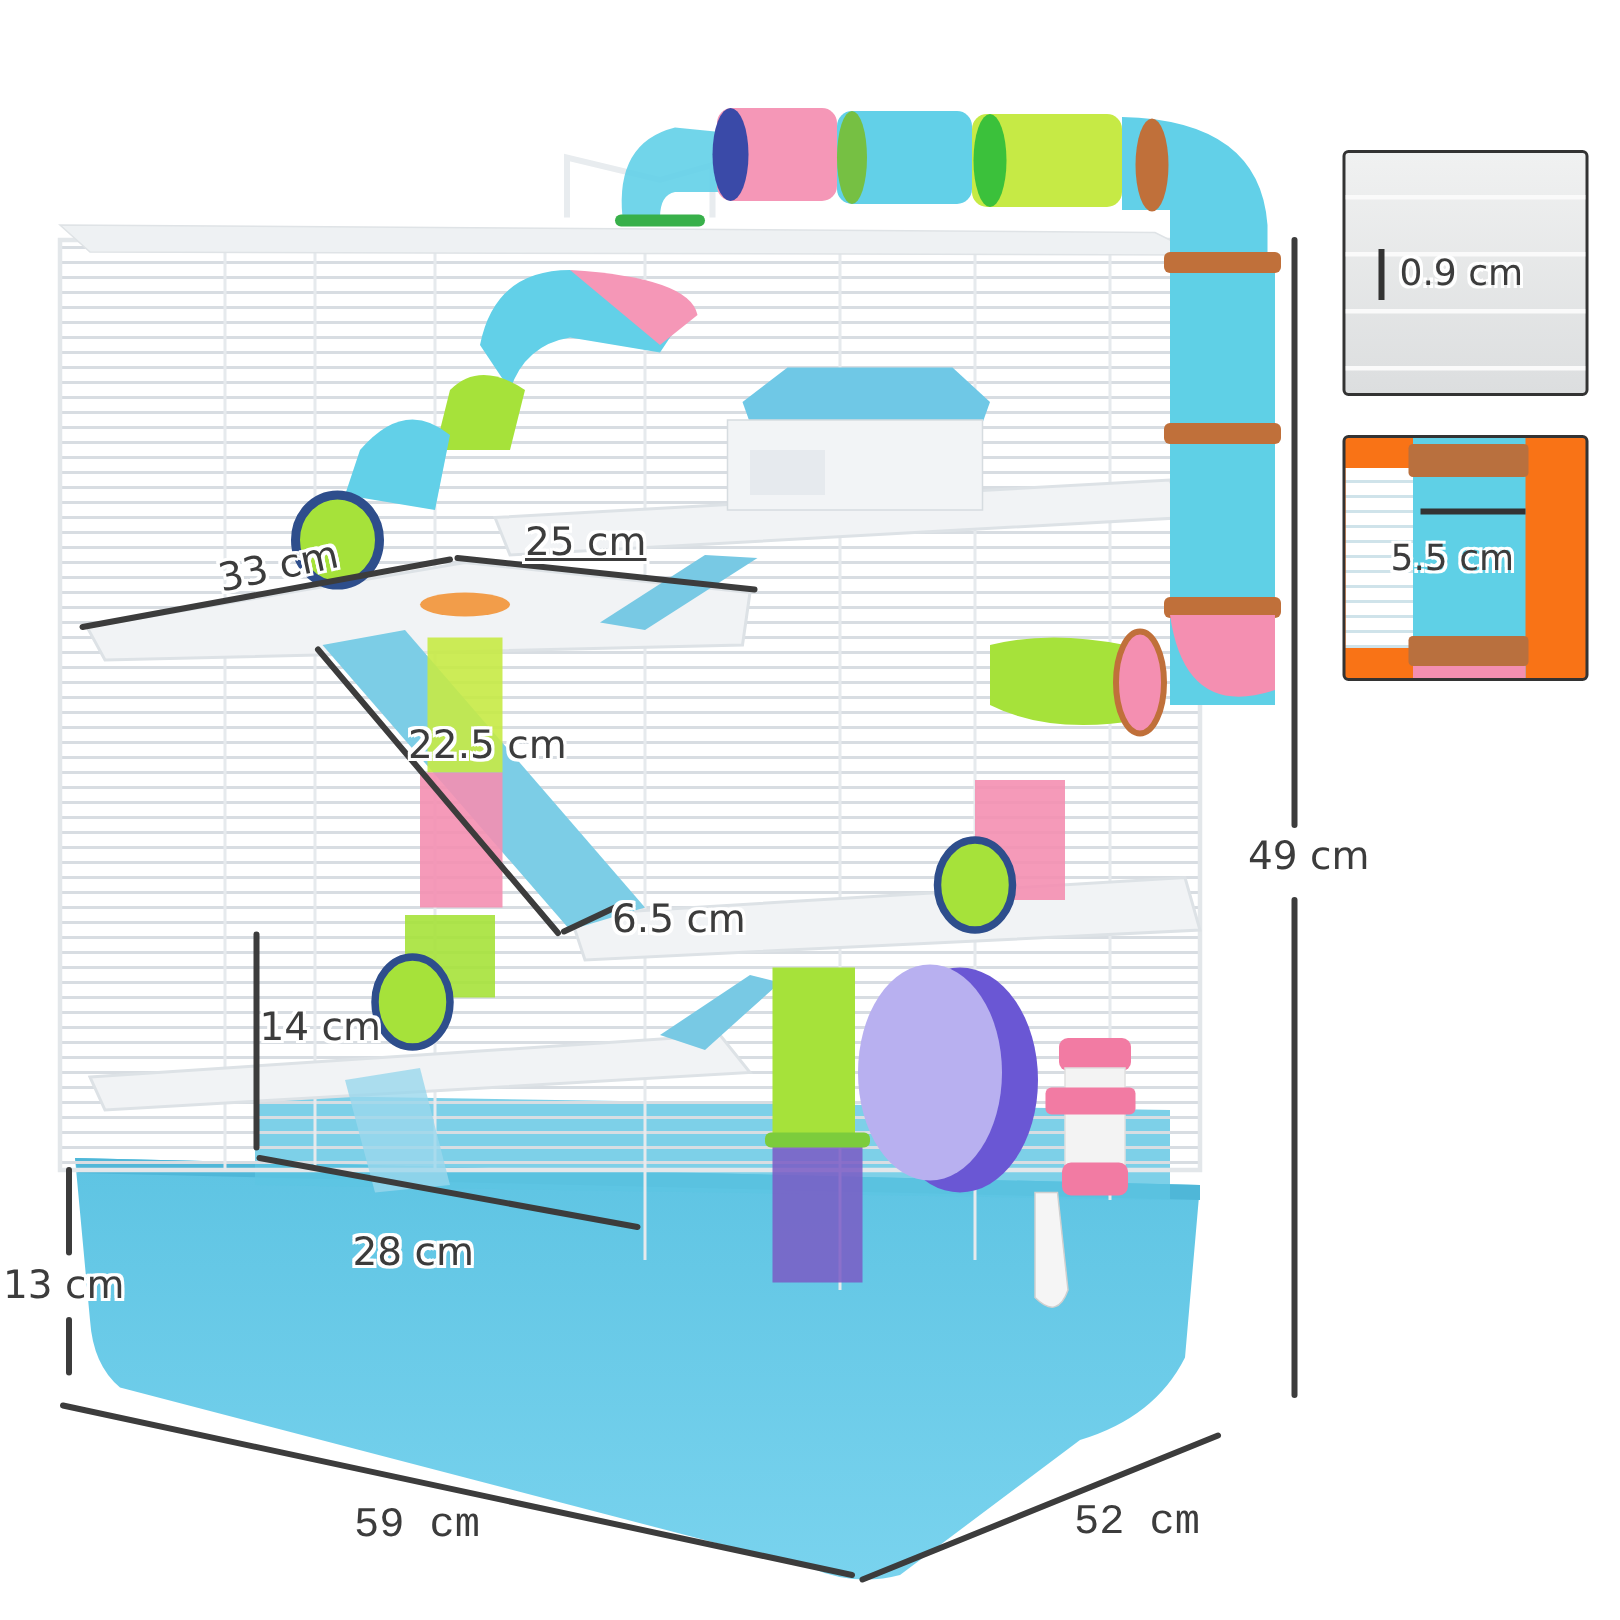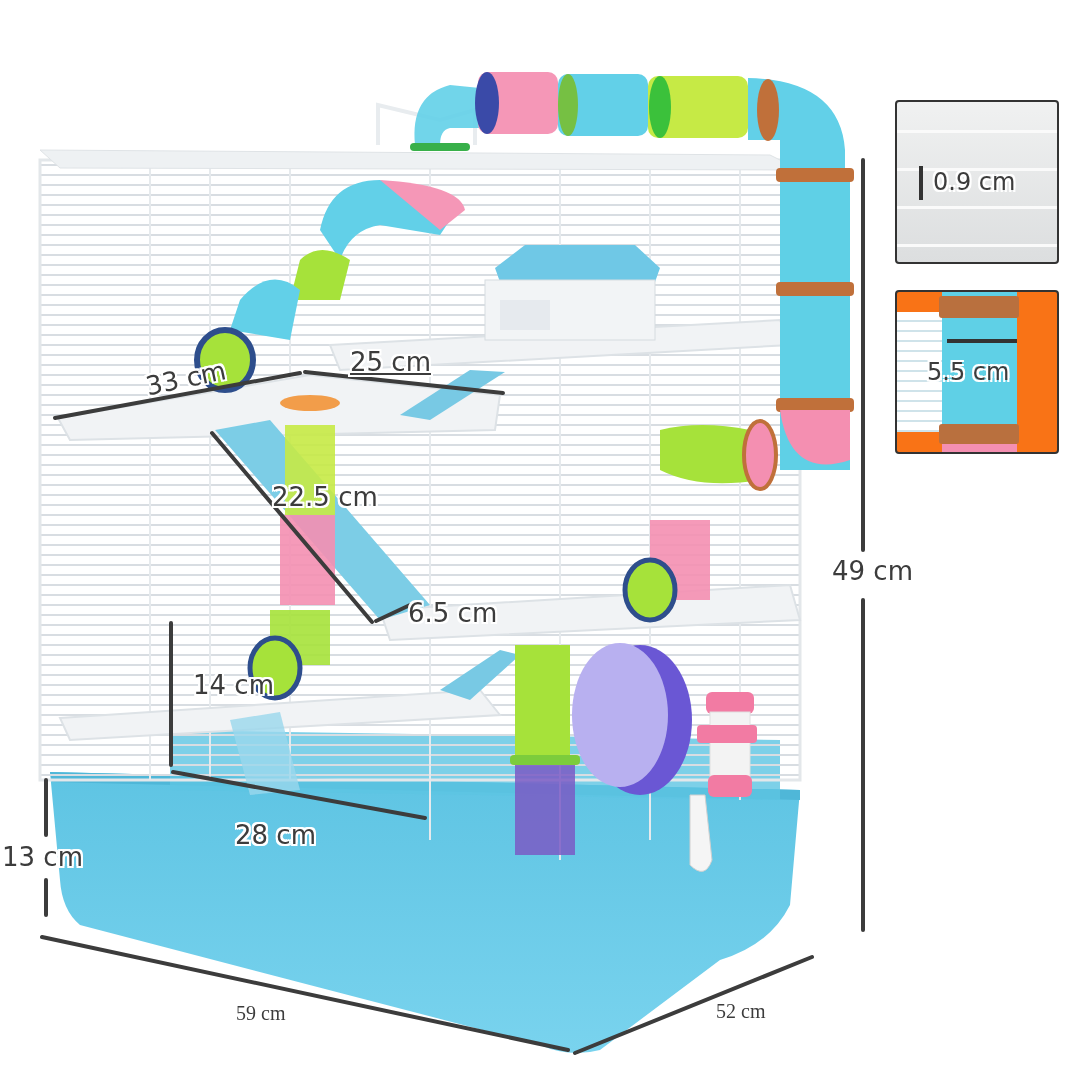--- a/index.html
+++ b/index.html
@@ -1,20 +1,20 @@
 <!DOCTYPE html>
 <html><head>
 <meta charset="utf-8">
 <style>
   html,body{margin:0;padding:0;background:#ffffff;}
   body{width:1080px;height:1080px;position:relative;overflow:hidden;font-family:"DejaVu Sans","Liberation Sans",sans-serif;}
   #stage{position:absolute;left:0;top:0;width:1080px;height:1080px;}
   .label{position:absolute;font-size:26px;color:#3c3c3c;white-space:nowrap;
     text-shadow:-2px -2px 0 #fff,2px -2px 0 #fff,-2px 2px 0 #fff,2px 2px 0 #fff,0 2px 0 #fff,0 -2px 0 #fff,2px 0 0 #fff,-2px 0 0 #fff;}
-  .label.narrow{font-family:Liberation Serif, serif;font-size:20px;}
+  .label.narrow{font-family:Liberation Mono, monospace;font-size:28px;}
   .inset{position:absolute;border:2px solid #333;border-radius:4px;overflow:hidden;}
   .inset .lbl{position:absolute;font-size:24px;color:#3c3c3c;
     text-shadow:-2px -2px 0 #fff,2px -2px 0 #fff,-2px 2px 0 #fff,2px 2px 0 #fff;}
 </style>
 </head>
 <body>
 
 <div id="stage">
 
   <svg width="1080" height="1080" viewBox="0 0 1080 1080" style="position:absolute;left:0;top:0">
@@ -147,21 +147,21 @@
   </svg>
 
   <span class="label" style="left:832px;top:556px;">49 cm</span>
   <span class="label narrow" style="left:236px;top:1002px;">59 cm</span>
   <span class="label narrow" style="left:716px;top:1000px;">52 cm</span>
   <span class="label" style="left:2px;top:842px;text-align:right;">13 cm</span>
   <span class="label" style="left:143px;top:372px;transform:rotate(-12deg);transform-origin:left top;">33 cm</span>
   <span class="label" style="left:350px;top:347px;text-decoration:underline;">25 cm</span>
   <span class="label" style="left:272px;top:482px;text-align:right;">22.5 cm</span>
   <span class="label" style="left:408px;top:574px;margin-top:24px;">6.5 cm</span>
-  <span class="label" style="left:173px;top:670px;padding-left:20px;">14 cm</span>
+  <span class="label" style="left:173px;top:670px;">14 cm</span>
   <span class="label" style="left:235px;top:820px;">28 cm</span>
 
   <div class="inset" style="left:895px;top:100px;width:160px;height:160px;background:linear-gradient(#f0f1f1,#dcdedf);">
     <div style="position:absolute;left:0;right:0;top:28px;height:3px;background:#fafafa"></div>
     <div style="position:absolute;left:0;right:0;top:66px;height:3px;background:#fafafa"></div>
     <div style="position:absolute;left:0;right:0;top:104px;height:3px;background:#fafafa"></div>
     <div style="position:absolute;left:0;right:0;top:142px;height:3px;background:#fafafa"></div>
     <div style="position:absolute;left:22px;top:64px;width:4px;height:34px;background:#333"></div>
     <span class="lbl" style="left:36px;top:66px;">0.9 cm</span>
   </div>

